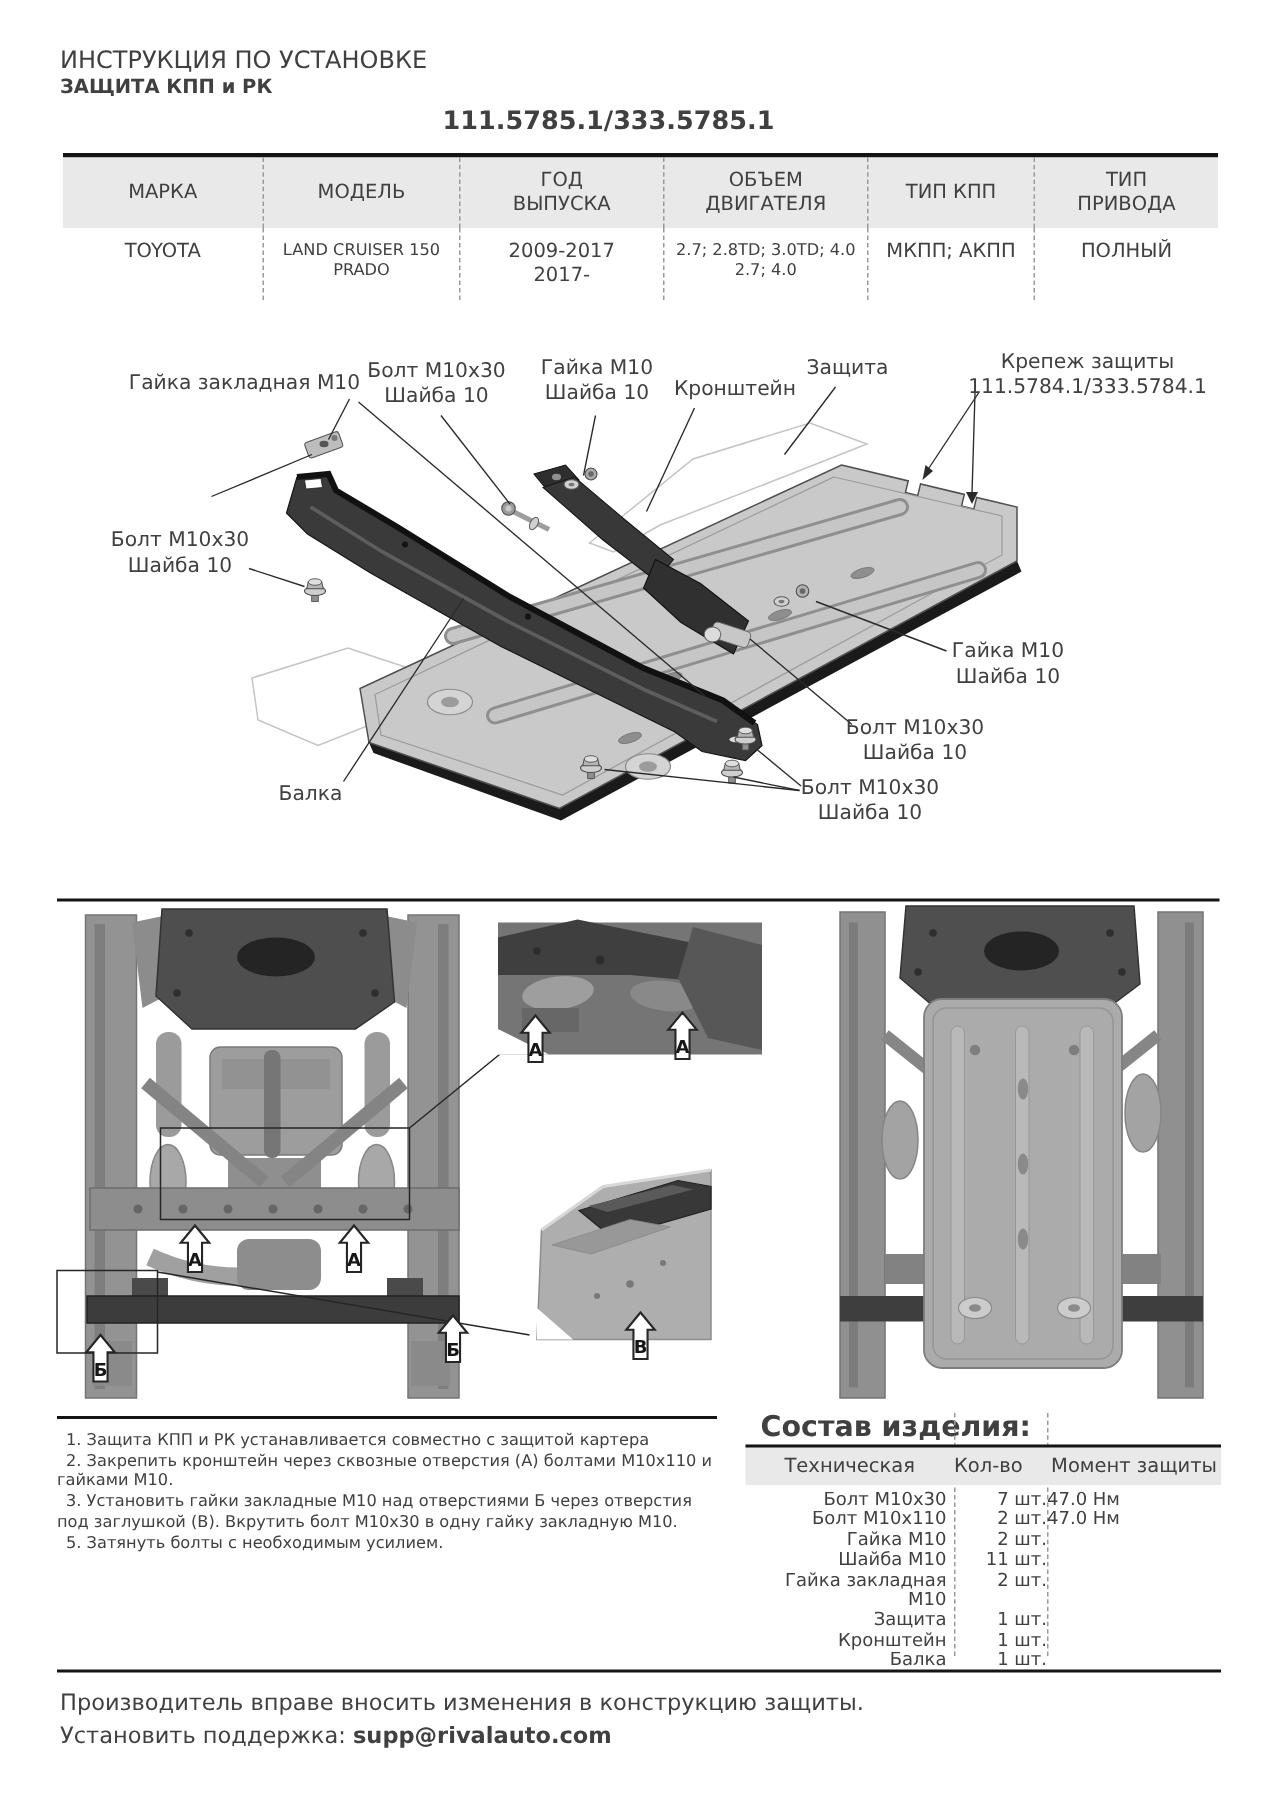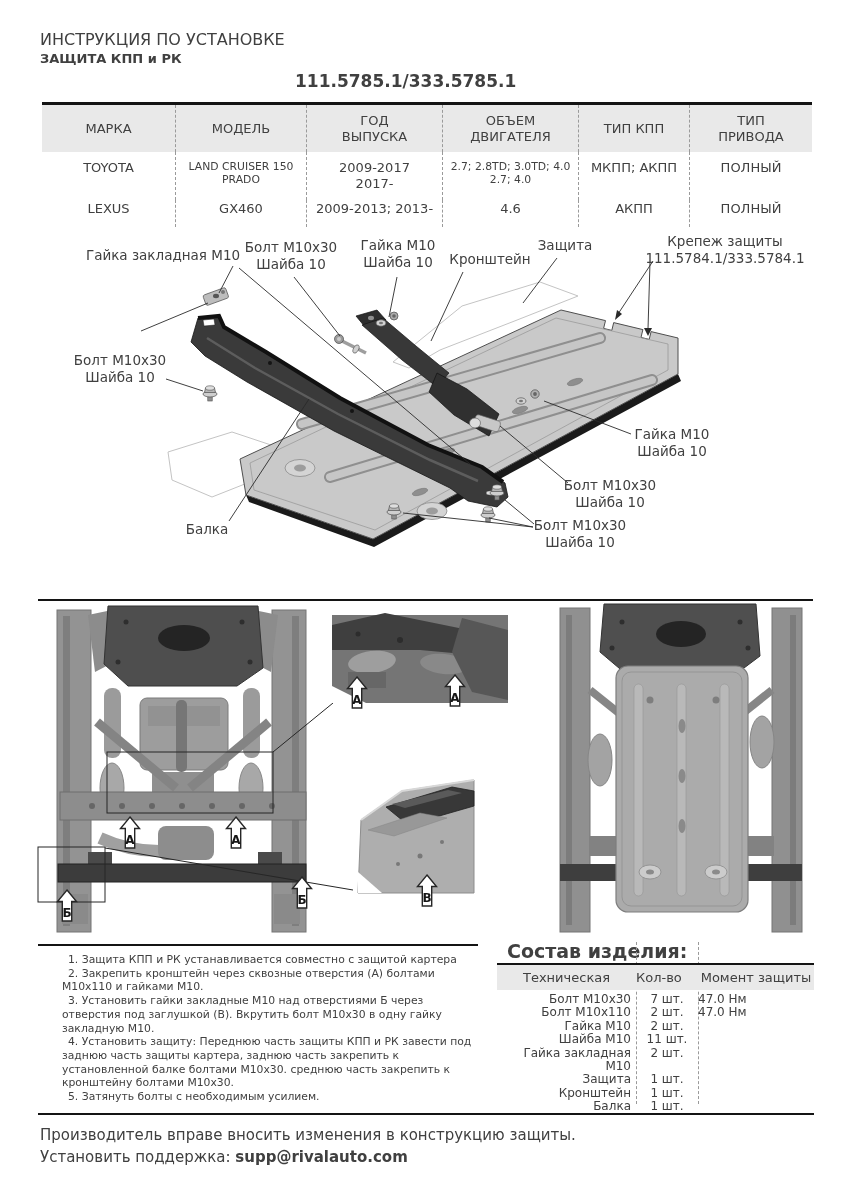--- a/index.html
+++ b/index.html
@@ -34,35 +34,35 @@
   #rule-photos { left:38px; top:599px; width:775px; }
   #rule-footer { left:38px; top:1113px; width:776px; }
 
   .diagram-svg { position:absolute; left:30px; top:228px; }
   .photos-svg  { position:absolute; left:30px; top:602px; }
 
   
   .instr { position:absolute; left:38px; top:940px; width:440px; }
   .instr-title { font-size:15px; font-weight:bold; padding-left:2px; }
   .instr-rule { height:2px; background:#141414; margin-top:4px; }
-  .instr-items { margin-top:7px;margin-left:24px; }
+  .instr-items { margin-top:7px; }
   .instr-item { font-size:10.8px; line-height:13.7px; text-indent:6px; }
 
   
   .parts { position:absolute; left:497px; top:940px; width:317px; height:166px; }
   .parts-title { position:absolute; left:10px; top:0; font-size:19px; font-weight:bold; }
   .pdash { position:absolute; top:2px; height:162px; width:0; border-left:1px dashed #9a9a9a; }
   #pdash1 { left:139px; } #pdash2 { left:201px; }
   .parts-head { position:absolute; top:23px; left:0; width:317px; height:27px; background:#e9e9e9;
                 border-top:2px solid #141414; display:flex; align-items:center; font-size:13px; box-sizing:border-box; }
   .ph-name{width:139px; text-align:center}.ph-qty{width:62px; }.ph-torque{width:116px; text-align:center}
   .parts-rows { position:absolute; top:53px; left:0; width:317px; }
   .prow { display:flex; font-size:12px; line-height:13.4px; }
   .p-name{width:139px; text-align:right; padding-right:5px; box-sizing:border-box}
-  .p-qty{width:62px; text-align:center}
+  .p-qty{width:62px; text-align:right}
   .p-torque{width:116px; }
 
   
   .footer-1 { left:40px; top:1126px; font-size:15px; }
   .footer-2 { left:40px; top:1148px; font-size:15px; }
   .email { font-weight:bold; }
 
   svg text.callout-letter { font-family:"DejaVu Sans","Liberation Sans",sans-serif; font-size:12px; font-weight:bold; fill:#161616; text-anchor:middle; }
 </style>
 </head>
@@ -109,40 +109,20 @@
       <div class="scell">
           <span class="line">2009-2017</span>
           <span class="line">2017-</span>
         </div>
       <div class="scell">
           <span class="line tsmall">2.7; 2.8TD; 3.0TD; 4.0</span>
           <span class="line tsmall">2.7; 4.0</span>
         </div>
       <div class="scell">
           <span class="line">МКПП; АКПП</span>
-        </div>
-      <div class="scell">
-          <span class="line">ПОЛНЫЙ</span>
-        </div>
-    </div>
-    <div class="srow r2">
-      <div class="scell">
-          <span class="line">LEXUS</span>
-        </div>
-      <div class="scell">
-          <span class="line">GX460</span>
-        </div>
-      <div class="scell">
-          <span class="line">2009-2013; 2013-</span>
-        </div>
-      <div class="scell">
-          <span class="line">4.6</span>
-        </div>
-      <div class="scell">
-          <span class="line">АКПП</span>
         </div>
       <div class="scell">
           <span class="line">ПОЛНЫЙ</span>
         </div>
     </div>
   </div>
 
   <svg class="diagram-svg" width="790" height="374" viewBox="30 228 790 374">
     <defs>
       <g id="boltV">
@@ -445,21 +425,20 @@
       <text class="callout-letter" x="0" y="27">В</text>
     </g>
   </svg>
 
   <div class="instr">
     <div class="instr-rule"></div>
     <div class="instr-items">
       <div class="instr-item">1. Защита КПП и РК устанавливается совместно с защитой картера</div>
       <div class="instr-item">2. Закрепить кронштейн через сквозные отверстия (А) болтами М10х110 и гайками М10.</div>
       <div class="instr-item">3. Установить гайки закладные М10 над отверстиями Б через отверстия под заглушкой (В). Вкрутить болт М10х30 в одну гайку закладную М10.</div>
-      <div class="instr-item">4. Установить защиту: Переднюю часть защиты КПП и РК завести под заднюю часть защиты картера, заднюю часть закрепить к установленной балке болтами М10х30. среднюю часть закрепить к кронштейну болтами М10х30.</div>
       <div class="instr-item">5. Затянуть болты с необходимым усилием.</div>
     </div>
   </div>
 
   <div class="parts">
     <div class="parts-title">Состав изделия:</div>
     <div class="pdash" id="pdash1"></div>
     <div class="pdash" id="pdash2"></div>
     <div class="parts-head">
       <span class="ph-name">Техническая</span>

